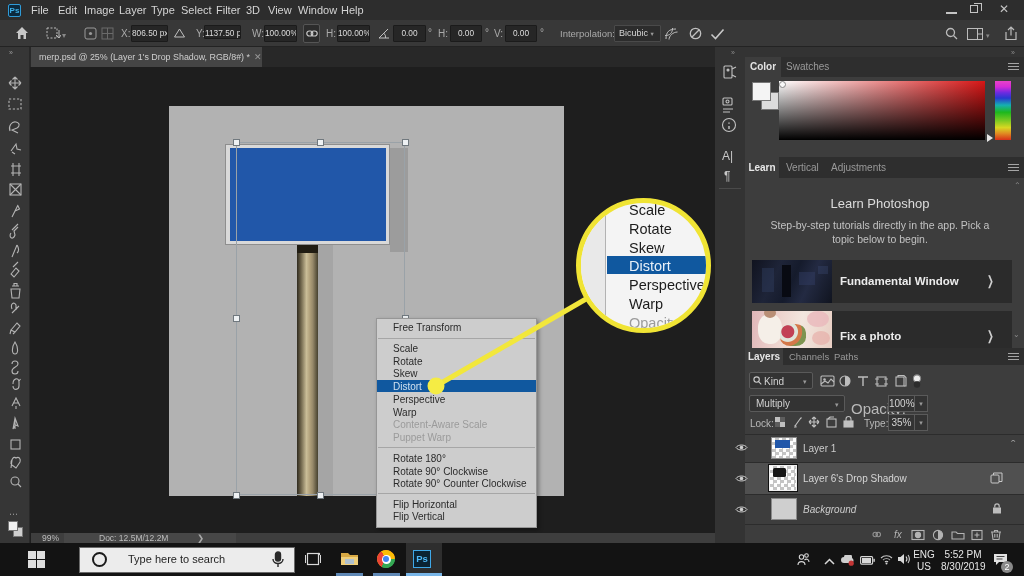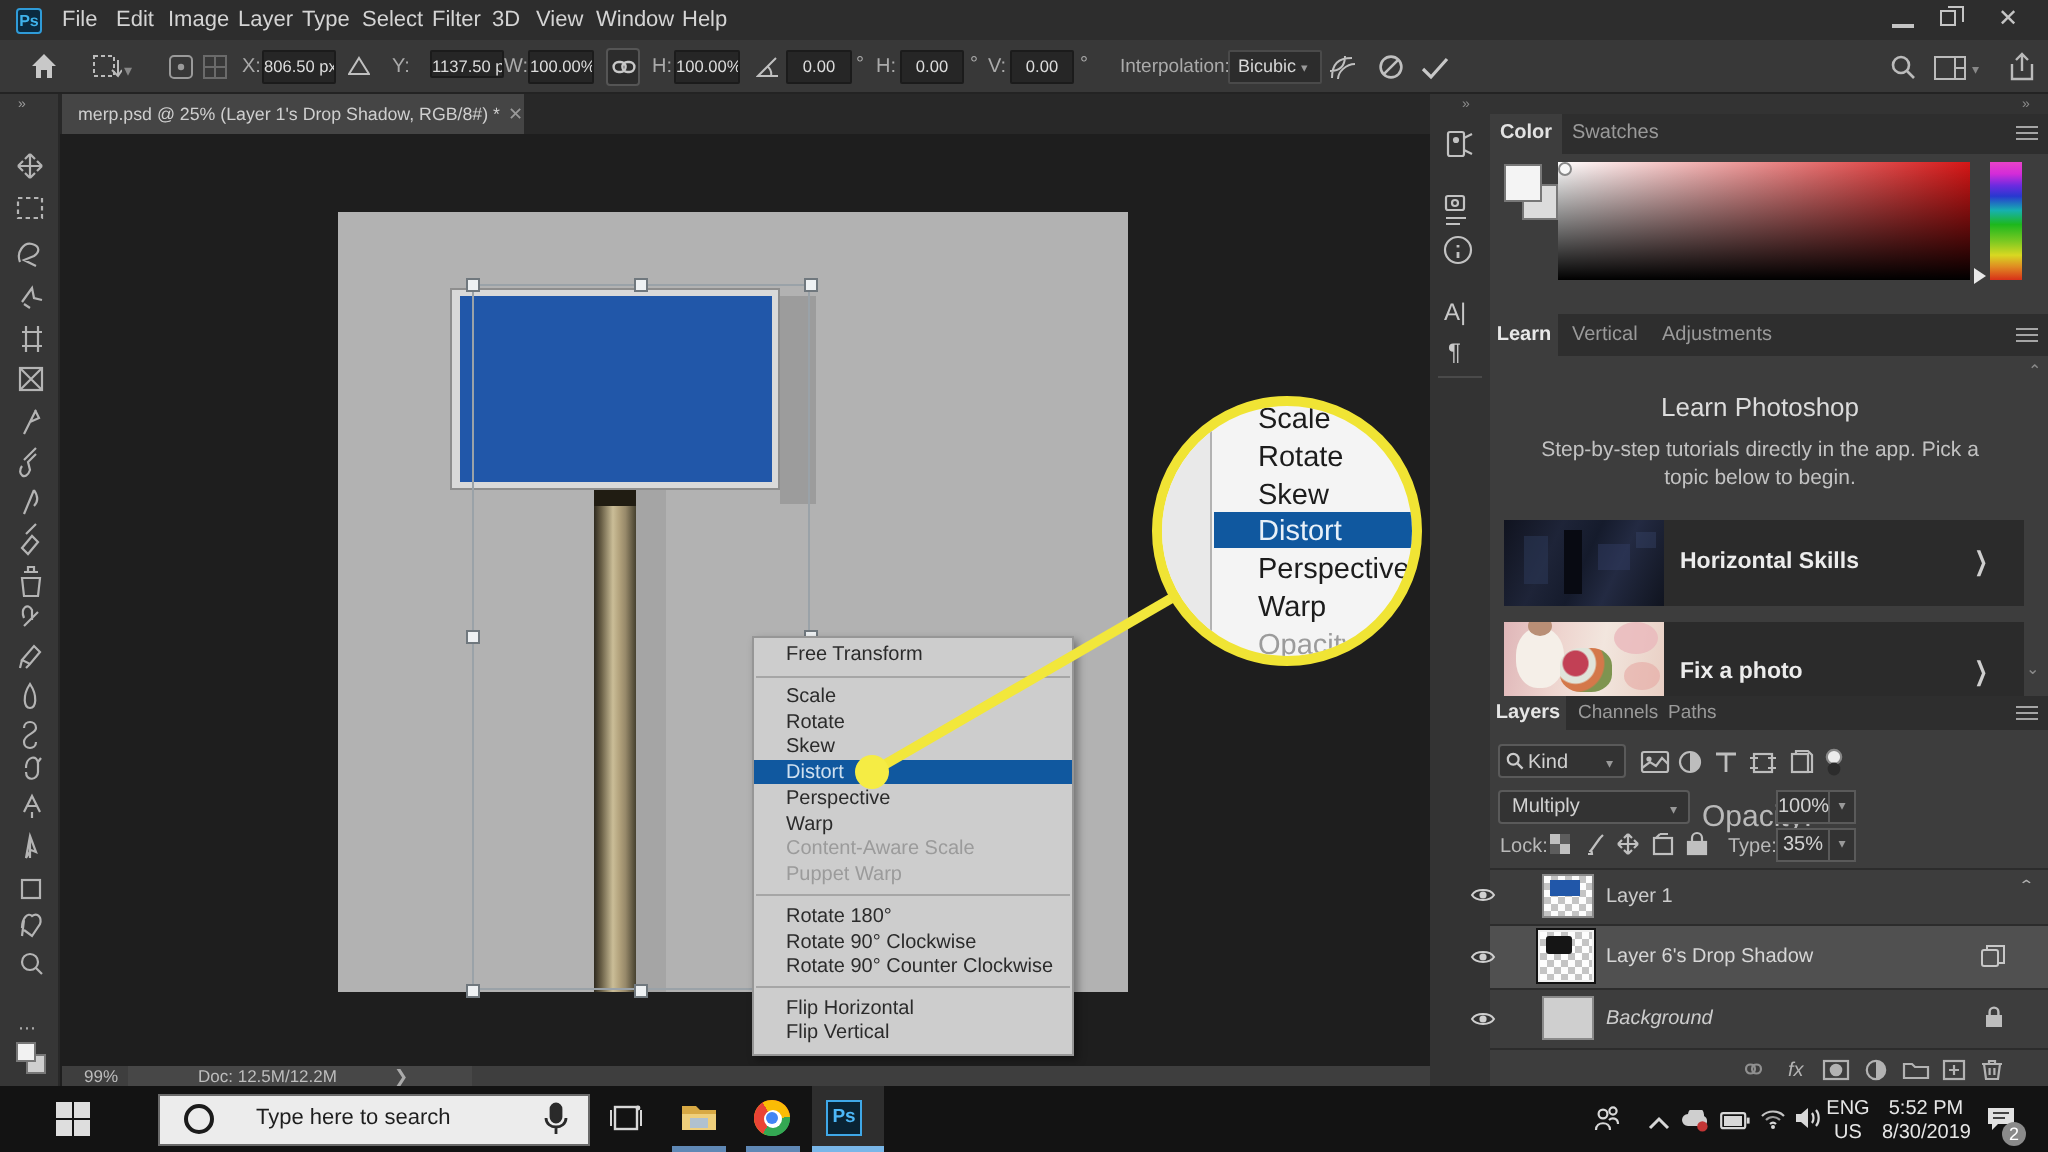--- a/index.html
+++ b/index.html
@@ -49,21 +49,21 @@
       <rect x="1" y="1" width="11" height="11"></rect>
       <path d="M1 6.5 H12 M6.5 1 V12"></path>
     </g>
   </svg>
 <div class="abs lbl" style="left:121px;top:29px">X:</div>
 <div class="abs fld" style="left:131px;top:25px;width:37px;height:17px">806.50 px</div>
 <svg class="abs" style="left:174px;top:28px" width="11" height="10" viewBox="0 0 11 10">
     <path d="M5.5 1 L10.5 9 L0.5 9 Z" fill="none" stroke="#c0c0c0"></path>
   </svg>
 <div class="abs lbl" style="left:196px;top:29px">Y:</div>
-<div class="abs fld" style="left:215px;top:25px;width:37px;height:14px">1137.50 p</div>
+<div class="abs fld" style="left:204px;top:25px;width:37px;height:14px">1137.50 p</div>
 <div class="abs lbl" style="left:252px;top:29px">W:</div>
 <div class="abs fld" style="left:264px;top:25px;width:33px;height:17px">100.00%</div>
 <div class="abs" style="left:303px;top:24px;width:17px;height:19px;background:#2c2c2c;border:1px solid #555;border-radius:2px"></div>
 <svg class="abs" style="left:306px;top:30px" width="12" height="7" viewBox="0 0 12 7">
     <g fill="none" stroke="#c8c8c8" stroke-width="1.2">
       <rect x="0.8" y="1" width="6" height="5" rx="2.5"></rect>
       <rect x="5.2" y="1" width="6" height="5" rx="2.5"></rect>
     </g>
   </svg>
 <div class="abs lbl" style="left:326px;top:29px">H:</div>
@@ -260,21 +260,21 @@
 <div class="abs" style="left:1014px;top:181px;color:#8a8a8a;font-size:8px">⌃</div>
 <div class="abs" style="left:1013px;top:330px;color:#8a8a8a;font-size:8px">⌄</div>
 
 <div class="abs" style="left:752px;top:260px;width:260px;height:43px;background:#2b2b2b"></div>
 <div class="abs" style="left:752px;top:260px;width:80px;height:43px;background:linear-gradient(115deg,#10131f 0%,#1e2438 30%,#151b2c 50%,#232a42 68%,#10141f 100%);overflow:hidden">
 <div class="abs" style="left:10px;top:8px;width:12px;height:24px;background:#2c3858;opacity:.55"></div>
 <div class="abs" style="left:30px;top:5px;width:9px;height:32px;background:#080a12"></div>
 <div class="abs" style="left:47px;top:12px;width:16px;height:13px;background:#343f66;opacity:.45"></div>
 <div class="abs" style="left:66px;top:6px;width:10px;height:8px;background:#3d4a74;opacity:.35"></div>
 </div>
-<div class="abs" style="left:840px;top:275px;color:#ececec;font-size:11.5px;font-weight:bold">Horizontal Skills</div>
+<div class="abs" style="left:840px;top:275px;color:#ececec;font-size:11.5px;font-weight:bold">Fundamental Window</div>
 <div class="abs" style="left:985px;top:273px;color:#cfcfcf;font-size:13px;transform:scaleX(.62)">❯</div>
 
 <div class="abs" style="left:752px;top:311px;width:260px;height:37px;background:#2b2b2b"></div>
 <div class="abs" style="left:752px;top:311px;width:80px;height:37px;background:linear-gradient(100deg,#dfb6b8 0%,#eed5cf 35%,#f2e6de 60%,#e9cfc4 100%);overflow:hidden">
 <div class="abs" style="left:6px;top:3px;width:24px;height:30px;background:#f5efe8;border-radius:45%"></div>
 <div class="abs" style="left:12px;top:-3px;width:12px;height:10px;background:#b98f76;border-radius:50%"></div>
 <div class="abs" style="left:28px;top:13px;width:26px;height:22px;background:radial-gradient(circle at 30% 35%,#c24055 0 26%,#e0e4da 30% 42%,#d4784a 46% 60%,#7e9450 64% 100%);border-radius:40%"></div>
 <div class="abs" style="left:55px;top:0px;width:22px;height:16px;background:#eab8bc;border-radius:50%;opacity:.8"></div>
 <div class="abs" style="left:60px;top:20px;width:18px;height:14px;background:#e6a9a4;border-radius:50%;opacity:.6"></div>
 </div>

